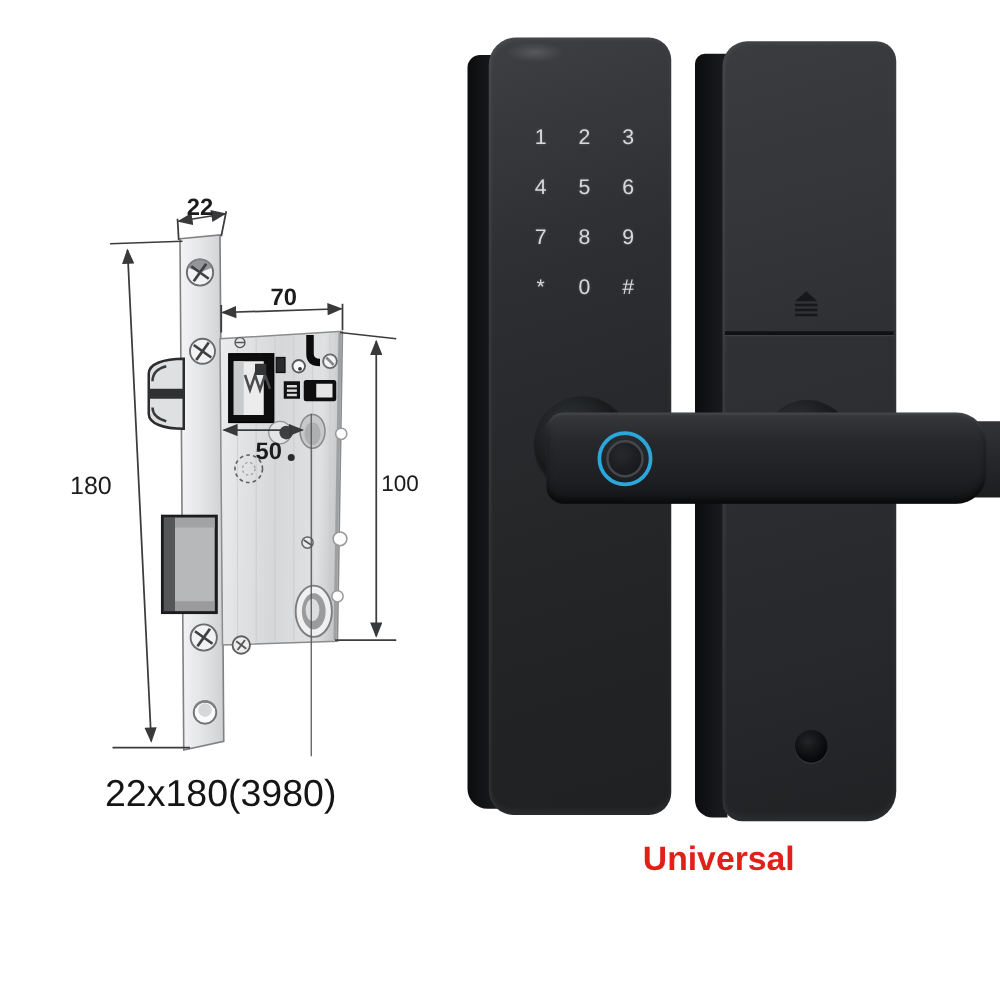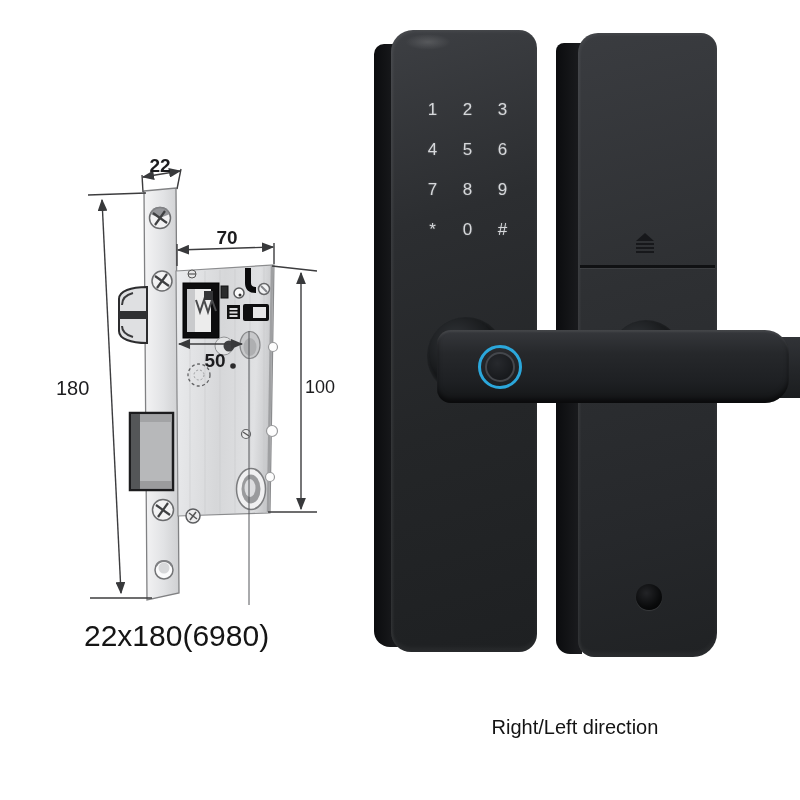--- a/index.html
+++ b/index.html
@@ -268,18 +268,18 @@
 
   <div class="hub rear-hub"></div>
   <div class="hub front-hub"></div>
   <div class="rear-handle"></div>
   <div class="front-handle">
     <div class="fp-ring">
       <div class="fp-inner"></div>
     </div>
   </div>
 
-  <div class="abs caption">22x180(6980)</div>
+  <div class="abs caption">22x180(3980)</div>
+  <div class="abs universal">Universal</div>
   <div class="abs direction">
-    <div>Right/Left direction</div>
   </div>
 
 </div>
 
 </body></html>

